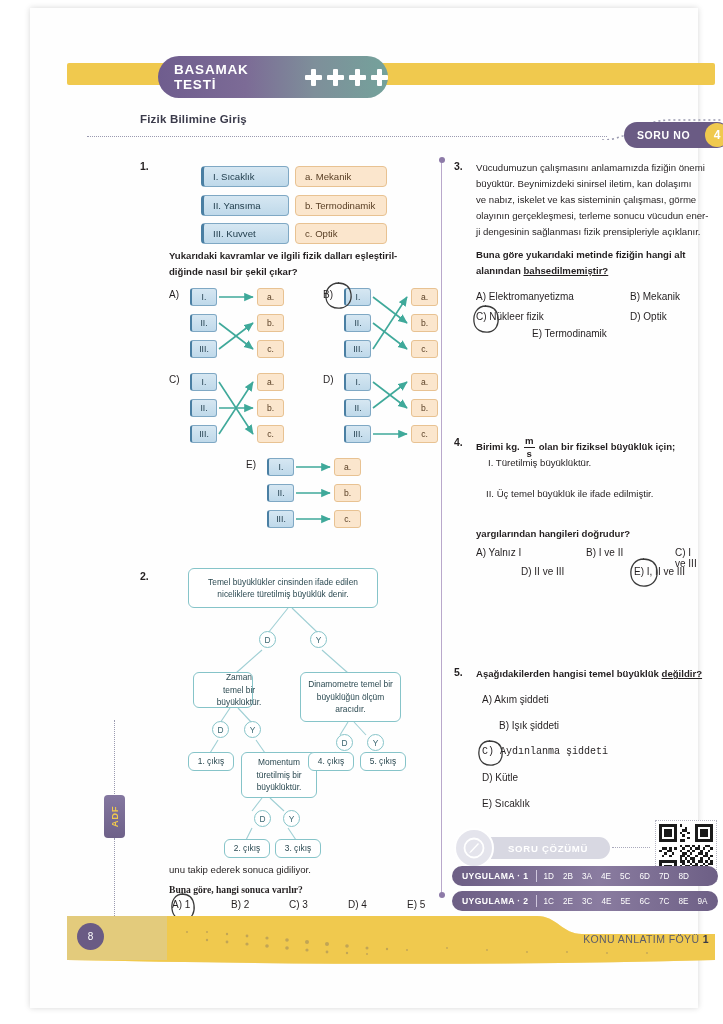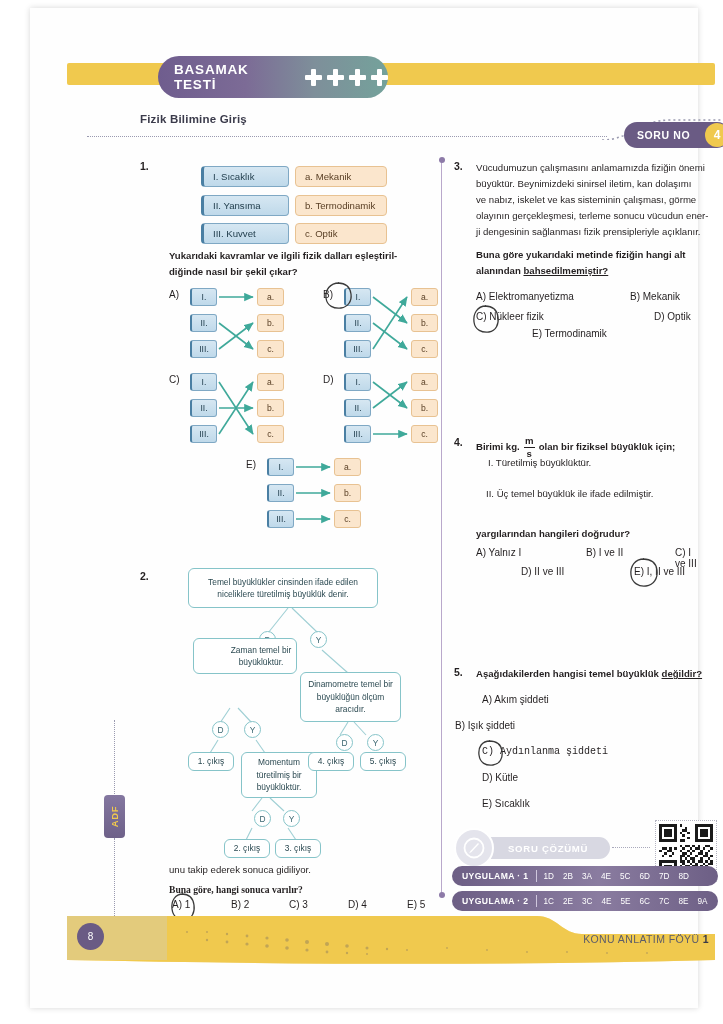--- a/index.html
+++ b/index.html
@@ -378,21 +378,21 @@
       <line x1="324" y1="714" x2="336" y2="727"></line>
       <line x1="306" y1="744" x2="300" y2="757"></line>
       <line x1="340" y1="744" x2="348" y2="757"></line>
     </g>
   </svg>
 
   <div class="fbox" style="left:158px; top:560px; width:190px; height:40px;">Temel büyüklükler cinsinden ifade edilen niceliklere türetilmiş büyüklük denir.</div>
   <div class="dy" style="left:229px; top:623px;">D</div>
   <div class="dy" style="left:280px; top:623px;">Y</div>
 
-  <div class="fbox" style="left:163px; top:630px; width:104px; height:36px;padding-left:36px;">Zaman temel bir büyüklüktür.</div>
+  <div class="fbox" style="left:163px; top:664px; width:60px; height:36px;padding-left:36px;">Zaman temel bir büyüklüktür.</div>
   <div class="fbox" style="left:270px; top:664px; width:101px; height:50px;">Dinamometre temel bir büyüklüğün ölçüm aracıdır.</div>
 
   <div class="dy" style="left:182px; top:713px;">D</div>
   <div class="dy" style="left:214px; top:713px;">Y</div>
   <div class="dy" style="left:306px; top:726px;">D</div>
   <div class="dy" style="left:337px; top:726px;">Y</div>
 
   <div class="fbox" style="left:158px; top:744px; width:46px; height:19px;">1. çıkış</div>
   <div class="fbox" style="left:211px; top:744px; width:76px; height:46px;">Momentum türetilmiş bir büyüklüktür.</div>
   <div class="fbox" style="left:278px; top:744px; width:46px; height:19px;">4. çıkış</div>
@@ -424,21 +424,21 @@
   <div class="qtext" style="left:446px; top:216px; width:242px;">ji dengesinin sağlanması fizik prensipleriyle açıklanır.</div>
 
   <div class="qtext bold" style="left:446px; top:239px; width:242px;">Buna göre yukarıdaki metinde fiziğin hangi alt</div>
   <div class="qtext bold" style="left:446px; top:255px; width:242px;">
     <span>alanından </span><span class="u">bahsedilmemiştir?</span>
   </div>
 
   <div class="opt" style="left:446px; top:283px;">A) Elektromanyetizma</div>
   <div class="opt" style="left:600px; top:283px;">B) Mekanik</div>
   <div class="opt" style="left:446px; top:303px;">C) Nükleer fizik</div>
-  <div class="opt" style="left:600px; top:303px;margin-left:24px;">D) Optik</div>
+  <div class="opt" style="left:600px; top:303px;">D) Optik</div>
   <div class="opt" style="left:502px; top:320px;">E) Termodinamik</div>
   <svg class="circ-mark" style="left:441px; top:296px;" width="30" height="32">
     <path d="M15,2 C6,2 2,10 3,18 C4,26 11,29 18,28 C25,27 28,20 27,13 C26,6 22,2 14,2" fill="none" stroke="#3a3a3a" stroke-width="1.3"></path>
   </svg>
 
   <div class="qnum" style="left:424px; top:428px;">4.</div>
   <div class="qtext bold" style="left:446px; top:428px; width:250px; display:flex; align-items:center; gap:4px;">
     <span>Birimi kg.</span>
     <span style="display:inline-flex; flex-direction:column; align-items:center; line-height:10px;">
       <span>m</span>
@@ -460,21 +460,21 @@
   <svg class="circ-mark" style="left:598px; top:549px;" width="32" height="32">
     <path d="M16,2 C7,2 2,9 3,18 C4,26 11,30 18,29 C26,28 30,21 29,13 C28,6 23,2 15,2" fill="none" stroke="#3a3a3a" stroke-width="1.3"></path>
   </svg>
 
   <div class="qnum" style="left:424px; top:658px;">5.</div>
   <div class="qtext bold" style="left:446px; top:658px; width:250px;">
     <span>Aşağıdakilerden hangisi temel büyüklük </span><span class="u">değildir?</span>
   </div>
 
   <div class="opt" style="left:452px; top:686px;">A)  Akım şiddeti</div>
-  <div class="opt" style="left:425px; top:712px;">B)  Işık şiddeti</div>
+  <div class="opt" style="left:469px; top:712px;">B)  Işık şiddeti</div>
   <div class="opt" style="left:452px; top:738px;font-family:Liberation Mono, monospace;">C)  Aydınlanma şiddeti</div>
   <div class="opt" style="left:452px; top:764px;">D)  Kütle</div>
   <div class="opt" style="left:452px; top:790px;">E)  Sıcaklık</div>
   <svg class="circ-mark" style="left:446px; top:731px;" width="30" height="30">
     <path d="M14,2 C6,2 2,8 3,16 C4,24 10,27 17,26 C24,25 27,19 26,12 C25,5 21,2 13,2" fill="none" stroke="#3a3a3a" stroke-width="1.3"></path>
   </svg>
 
   <div class="scz-pill">
     <span class="scz-label">SORU ÇÖZÜMÜ</span>
   </div>

